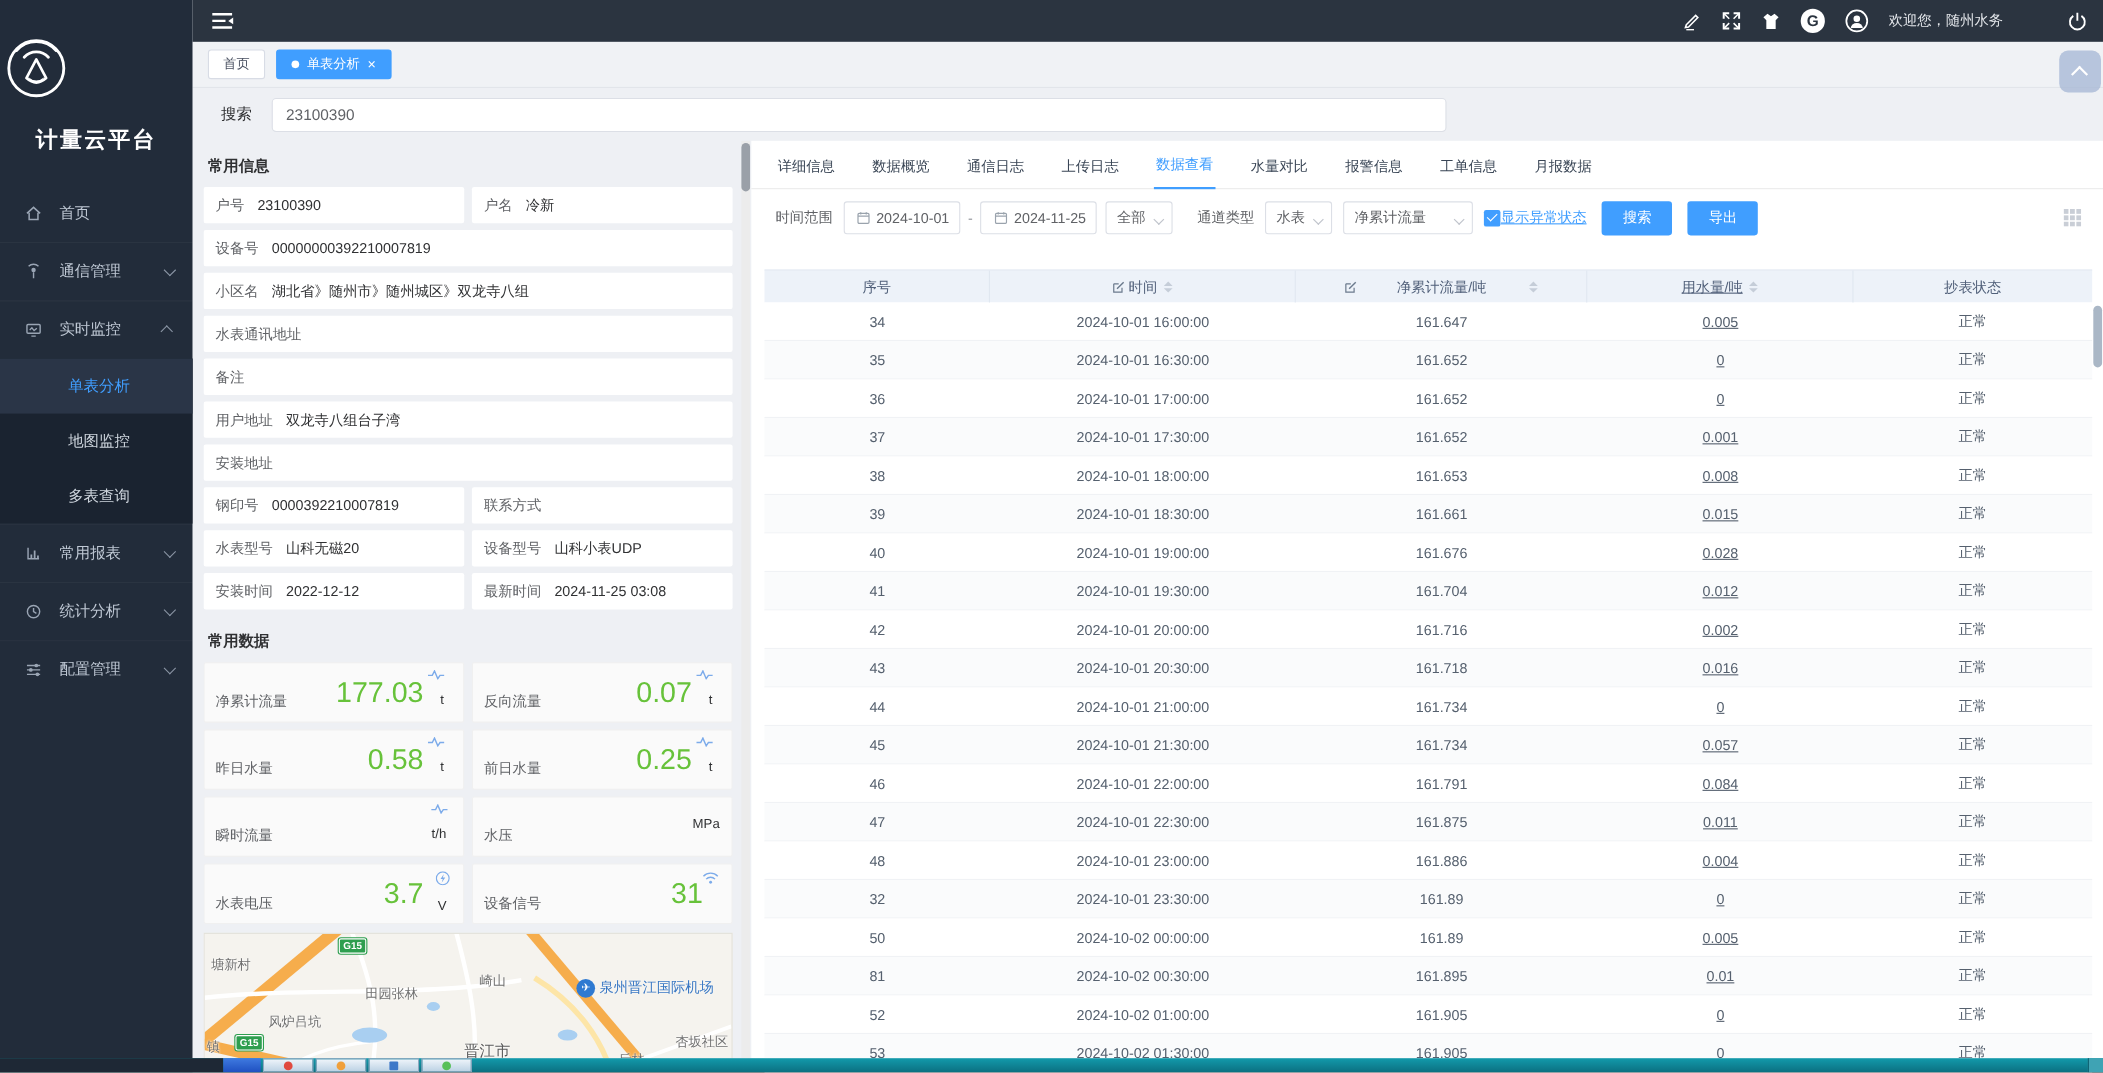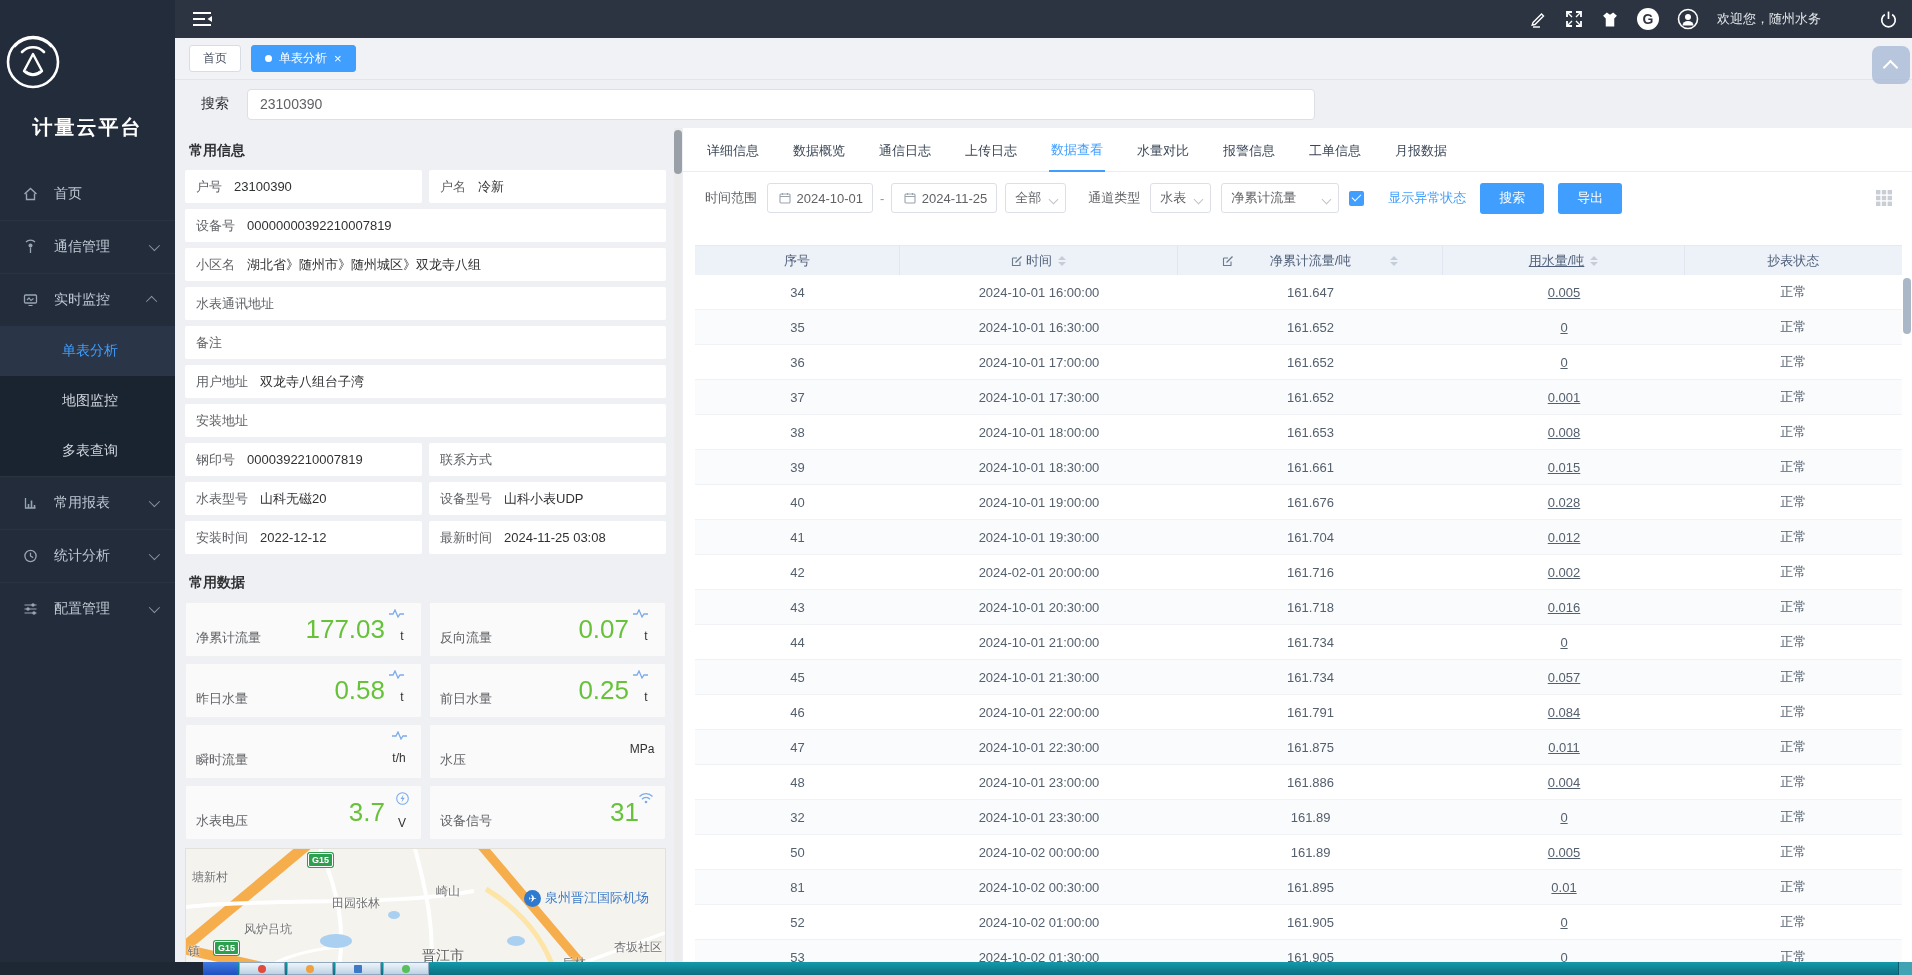--- a/index.html
+++ b/index.html
@@ -78,21 +78,21 @@
   .filters { display:flex; align-items:center; height:52px; padding-left:22px; font-size:13px; color:#606266; }
   .fl-label { margin-right:10px; }
   .inputbox { height:30px; background:#fff; border:1px solid #dcdfe6; border-radius:3px; display:flex; align-items:center; padding:0 9px; color:#606266; gap:6px; cursor:pointer; }
   .datebox { width:106px;justify-content:flex-end; }
   .sep { margin:0 7px; color:#909399; }
   .selectbox { position:relative; padding-right:24px; }
   .sel-chev { position:absolute; right:8px; top:12px; width:7px; height:7px; border-right:1.4px solid #c0c4cc; border-bottom:1.4px solid #c0c4cc; transform:rotate(45deg); }
   .gap8 { margin-left:8px; } .gap22 { margin-left:22px; } .gap10 { margin-left:10px; }
   .checkbox { width:15px; height:15px; background:#409eff; border-radius:2px; margin-left:10px; position:relative; cursor:pointer; flex-shrink:0; }
   .checkbox:after { content:""; position:absolute; left:4.5px; top:1.5px; width:4px; height:8px; border-right:1.8px solid #fff; border-bottom:1.8px solid #fff; transform:rotate(45deg); }
-  .chk-label { color:#409eff; margin-left:24px; }
+  .chk-label { color:#409eff; margin-left:0;text-decoration:underline; }
   .btn { height:31px; padding:0 19px; background:#409eff; border:none; border-radius:3px; color:#fff; font-size:13px; margin-left:14px; cursor:pointer; font-family:inherit; }
   .grid-icon { margin-left:auto; margin-right:20px; cursor:pointer; display:inline-flex; }
 
   .dtable { position:absolute; left:12px; right:10px; top:117px; }
   .thead { display:flex; height:30px; background:#edf2f9; border-top:1px solid #e4eaf2; align-items:center; font-size:13px; color:#51607a; }
   .tcell { text-align:center; display:flex; align-items:center; justify-content:center; gap:3px; overflow:hidden; }
   .c0{width:17%;} .c1{width:23%;} .c2{width:22%;gap:36px;} .c3{width:20%;text-decoration:underline;} .c4{width:18%;}
   .thead .tcell { border-right:1px solid #e0e7f0; height:100%; cursor:pointer; }
   .thead .tcell:last-child { border-right:none; }
   .sort { display:inline-flex; flex-direction:column; gap:2px; margin-left:3px; }
@@ -640,21 +640,21 @@
   <div class="trow">
     <span class="tcell c0">41</span>
     <span class="tcell c1">2024-10-01 19:30:00</span>
     <span class="tcell c2">161.704</span>
     <span class="tcell c3">0.012</span>
     <span class="tcell c4">正常</span>
   </div>
 
   <div class="trow">
     <span class="tcell c0">42</span>
-    <span class="tcell c1">2024-02-01 20:00:00</span>
+    <span class="tcell c1">2024-10-01 20:00:00</span>
     <span class="tcell c2">161.716</span>
     <span class="tcell c3">0.002</span>
     <span class="tcell c4">正常</span>
   </div>
 
   <div class="trow">
     <span class="tcell c0">43</span>
     <span class="tcell c1">2024-10-01 20:30:00</span>
     <span class="tcell c2">161.718</span>
     <span class="tcell c3">0.016</span>

